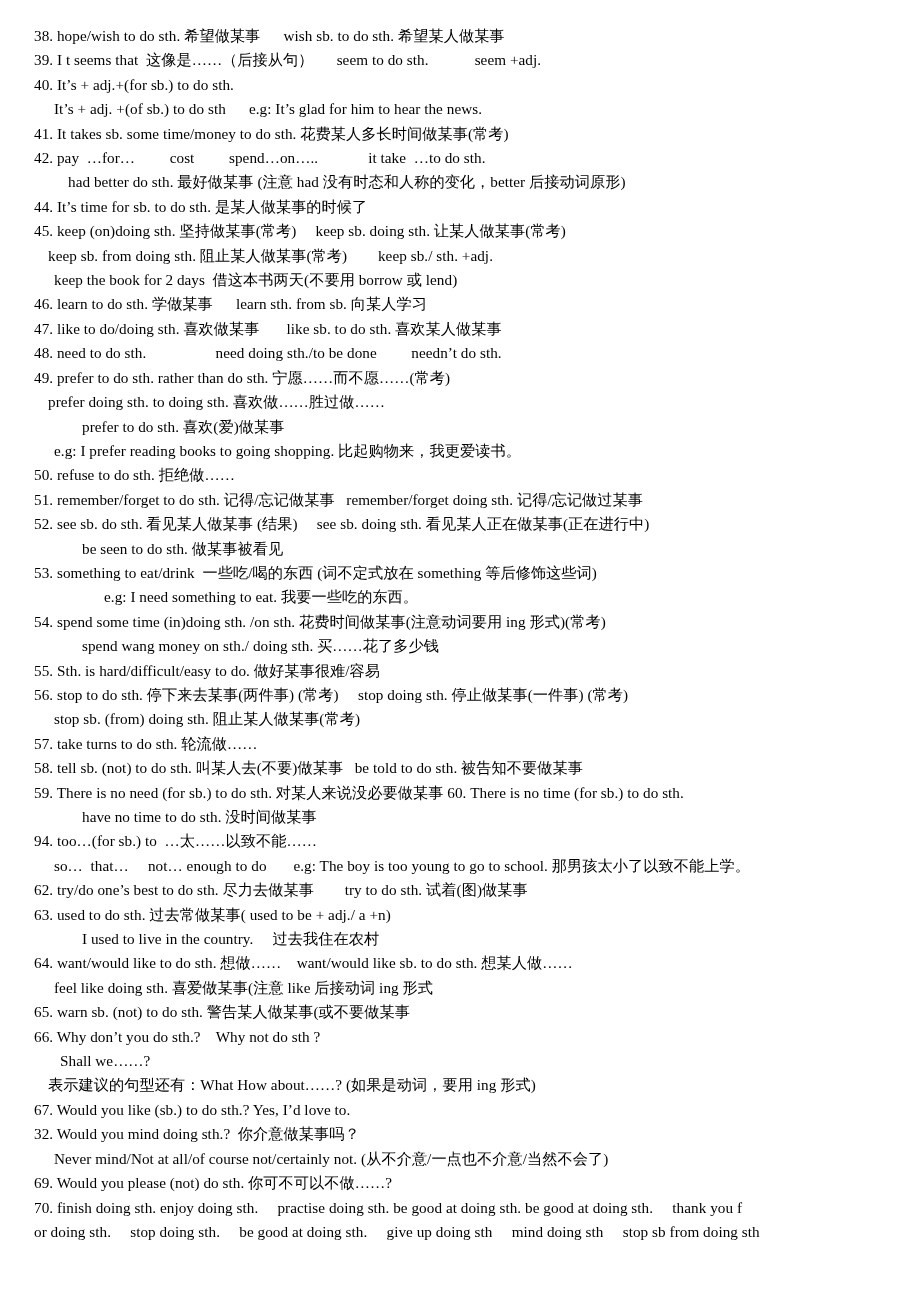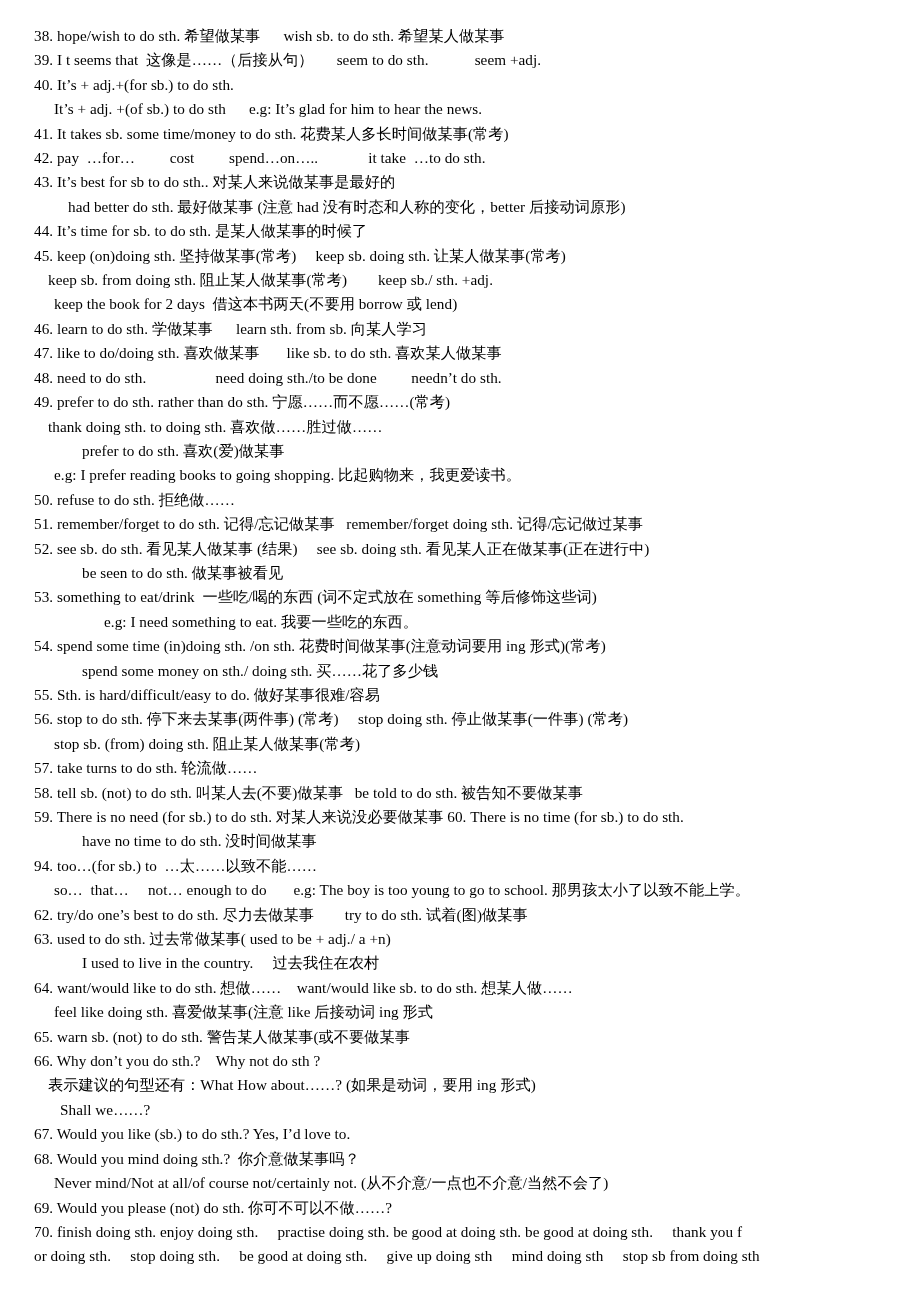--- a/index.html
+++ b/index.html
@@ -42,59 +42,58 @@
 <body>
 
 <div id="page">
   <div id="lines">
       <div class="line ind0">38. hope/wish to do sth. 希望做某事      wish sb. to do sth. 希望某人做某事</div>
       <div class="line ind0">39. I t seems that  这像是……（后接从句）      seem to do sth.            seem +adj.</div>
       <div class="line ind0">40. It’s + adj.+(for sb.) to do sth.</div>
       <div class="line ind2">It’s + adj. +(of sb.) to do sth      e.g: It’s glad for him to hear the news.</div>
       <div class="line ind0">41. It takes sb. some time/money to do sth. 花费某人多长时间做某事(常考)</div>
       <div class="line ind0">42. pay  …for…         cost         spend…on…..             it take  …to do sth.</div>
-      <div class="line ind0">43. It’s best for sb to do sth.. 对某人来说做某事是最好的</div>
       <div class="line ind4">had better do sth. 最好做某事 (注意 had 没有时态和人称的变化，better 后接动词原形)</div>
       <div class="line ind0">44. It’s time for sb. to do sth. 是某人做某事的时候了</div>
       <div class="line ind0">45. keep (on)doing sth. 坚持做某事(常考)     keep sb. doing sth. 让某人做某事(常考)</div>
       <div class="line ind1">keep sb. from doing sth. 阻止某人做某事(常考)        keep sb./ sth. +adj.</div>
       <div class="line ind2">keep the book for 2 days  借这本书两天(不要用 borrow 或 lend)</div>
       <div class="line ind0">46. learn to do sth. 学做某事      learn sth. from sb. 向某人学习</div>
       <div class="line ind0">47. like to do/doing sth. 喜欢做某事       like sb. to do sth. 喜欢某人做某事</div>
       <div class="line ind0">48. need to do sth.                  need doing sth./to be done         needn’t do sth.</div>
       <div class="line ind0">49. prefer to do sth. rather than do sth. 宁愿……而不愿……(常考)</div>
-      <div class="line ind1">thank doing sth. to doing sth. 喜欢做……胜过做……</div>
+      <div class="line ind1">prefer doing sth. to doing sth. 喜欢做……胜过做……</div>
       <div class="line ind5">prefer to do sth. 喜欢(爱)做某事</div>
       <div class="line ind2">e.g: I prefer reading books to going shopping. 比起购物来，我更爱读书。</div>
       <div class="line ind0">50. refuse to do sth. 拒绝做……</div>
       <div class="line ind0">51. remember/forget to do sth. 记得/忘记做某事   remember/forget doing sth. 记得/忘记做过某事</div>
       <div class="line ind0">52. see sb. do sth. 看见某人做某事 (结果)     see sb. doing sth. 看见某人正在做某事(正在进行中)</div>
       <div class="line ind5">be seen to do sth. 做某事被看见</div>
       <div class="line ind0">53. something to eat/drink  一些吃/喝的东西 (词不定式放在 something 等后修饰这些词)</div>
       <div class="line ind6">e.g: I need something to eat. 我要一些吃的东西。</div>
       <div class="line ind0">54. spend some time (in)doing sth. /on sth. 花费时间做某事(注意动词要用 ing 形式)(常考)</div>
-      <div class="line ind5">spend some money on sth./ doing sth. 买……花了多少钱</div>
+      <div class="line ind5">spend wang money on sth./ doing sth. 买……花了多少钱</div>
       <div class="line ind0">55. Sth. is hard/difficult/easy to do. 做好某事很难/容易</div>
       <div class="line ind0">56. stop to do sth. 停下来去某事(两件事) (常考)     stop doing sth. 停止做某事(一件事) (常考)</div>
       <div class="line ind2">stop sb. (from) doing sth. 阻止某人做某事(常考)</div>
       <div class="line ind0">57. take turns to do sth. 轮流做……</div>
       <div class="line ind0">58. tell sb. (not) to do sth. 叫某人去(不要)做某事   be told to do sth. 被告知不要做某事</div>
       <div class="line ind0">59. There is no need (for sb.) to do sth. 对某人来说没必要做某事 60. There is no time (for sb.) to do sth.</div>
       <div class="line ind5">have no time to do sth. 没时间做某事</div>
       <div class="line ind0">94. too…(for sb.) to  …太……以致不能……</div>
       <div class="line ind2">so…  that…     not… enough to do       e.g: The boy is too young to go to school. 那男孩太小了以致不能上学。</div>
       <div class="line ind0">62. try/do one’s best to do sth. 尽力去做某事        try to do sth. 试着(图)做某事</div>
       <div class="line ind0">63. used to do sth. 过去常做某事( used to be + adj./ a +n)</div>
       <div class="line ind5">I used to live in the country.     过去我住在农村</div>
       <div class="line ind0">64. want/would like to do sth. 想做……    want/would like sb. to do sth. 想某人做……</div>
       <div class="line ind2">feel like doing sth. 喜爱做某事(注意 like 后接动词 ing 形式</div>
       <div class="line ind0">65. warn sb. (not) to do sth. 警告某人做某事(或不要做某事</div>
       <div class="line ind0">66. Why don’t you do sth.?    Why not do sth ?</div>
+      <div class="line ind3">Shall we……?</div>
       <div class="line ind1">表示建议的句型还有：What How about……? (如果是动词，要用 ing 形式)</div>
-      <div class="line ind3">Shall we……?</div>
       <div class="line ind0">67. Would you like (sb.) to do sth.? Yes, I’d love to.</div>
-      <div class="line ind0">68. Would you mind doing sth.?  你介意做某事吗？</div>
+      <div class="line ind0">32. Would you mind doing sth.?  你介意做某事吗？</div>
       <div class="line ind2">Never mind/Not at all/of course not/certainly not. (从不介意/一点也不介意/当然不会了)</div>
       <div class="line ind0">69. Would you please (not) do sth. 你可不可以不做……?</div>
       <div class="line ind0">70. finish doing sth. enjoy doing sth.     practise doing sth. be good at doing sth. be good at doing sth.     thank you f</div>
       <div class="line ind0">or doing sth.     stop doing sth.     be good at doing sth.     give up doing sth     mind doing sth     stop sb from doing sth</div>
     </div>
 </div>
 
 </body></html>

